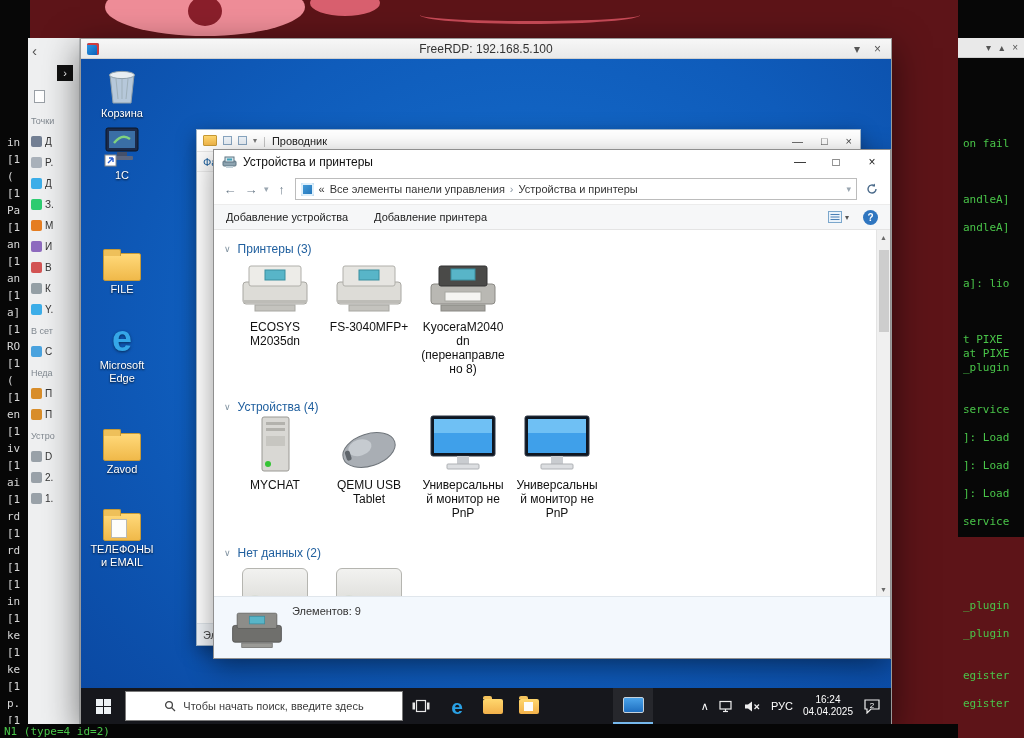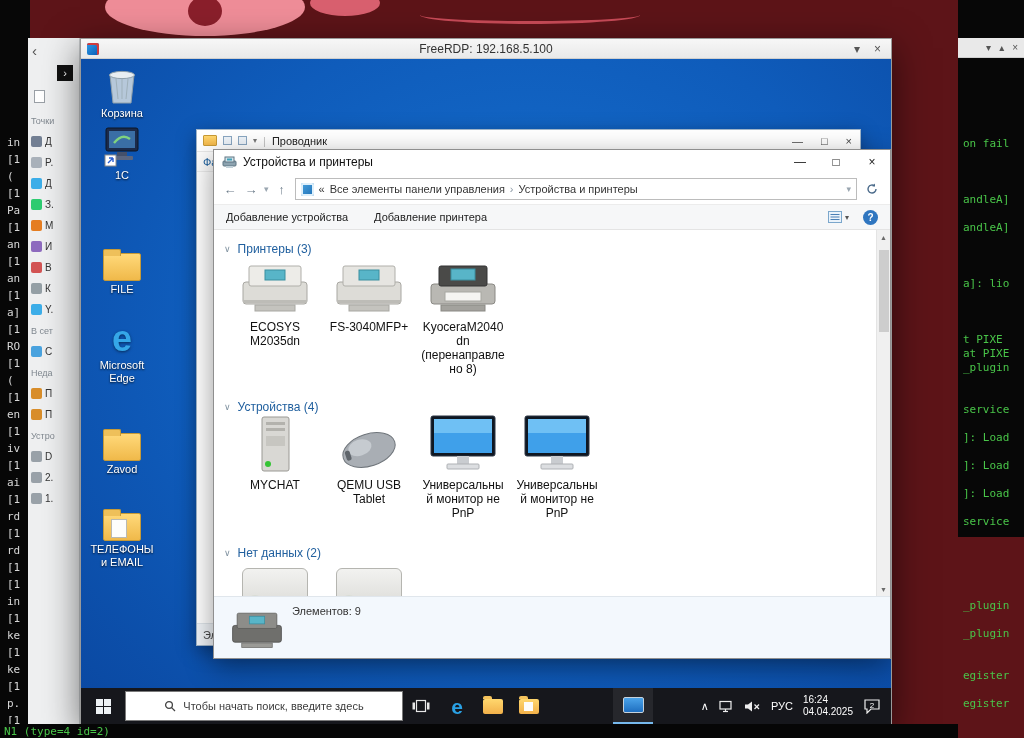--- a/index.html
+++ b/index.html
@@ -155,21 +155,21 @@
              background:linear-gradient(#ffd76e,#f2b14a); }
   .tfolder:before { content:""; position:absolute; top:-3px; left:0; width:9px; height:3px;
              background:#f5c35c; border-radius:2px 2px 0 0; }
   .tfolder.docs:after { content:""; position:absolute; left:5px; top:3px; width:9px; height:9px; background:#fdfdfb; }
   .tb-active { width:40px; height:100%; margin-left:66px; display:flex; align-items:center;
                justify-content:center; background:rgba(255,255,255,.07);
                border-bottom:2px solid #76b9ed; }
   .appico { width:21px; height:16px; border:1px solid #c6d2dc; border-radius:2px;
             background:linear-gradient(#4aa3ea,#1f6fc0); }
   .tb-tray { margin-left:auto; display:flex; align-items:center; gap:10px; padding-right:8px; font-size:11px; }
-  .tb-clock { font-size:10px; line-height:12px; }
+  .tb-clock { text-align:center; font-size:10px; line-height:12px; }
 </style>
 </head>
 <body>
 
 <div class="screen">
 
   <div class="wp-blob1"></div>
   <div class="wp-blob2"></div>
   <div class="wp-blob3"></div>
   <div class="wp-line"></div>

